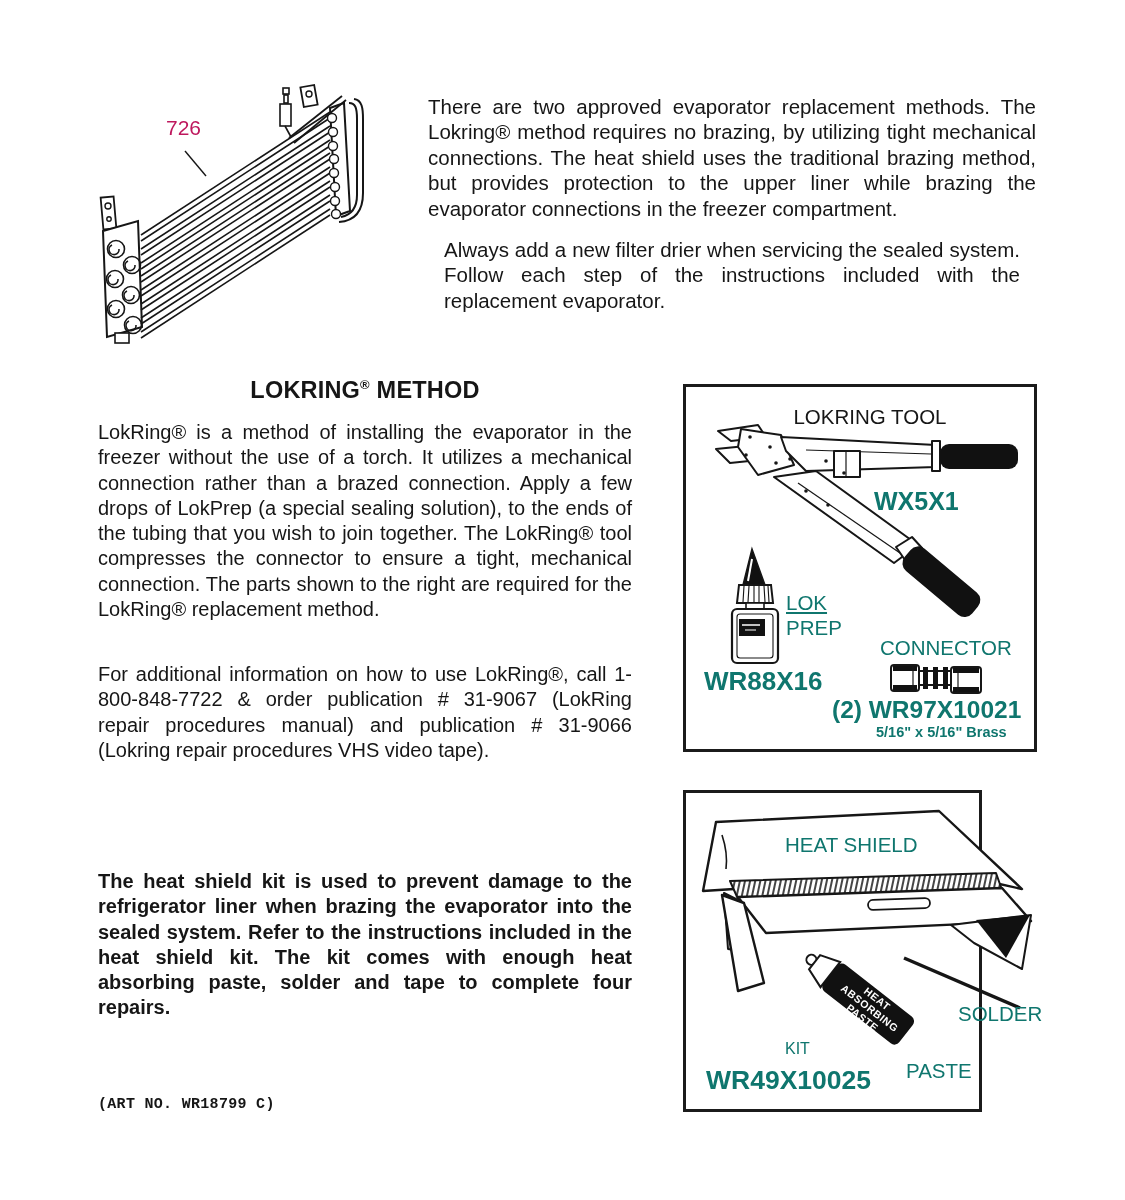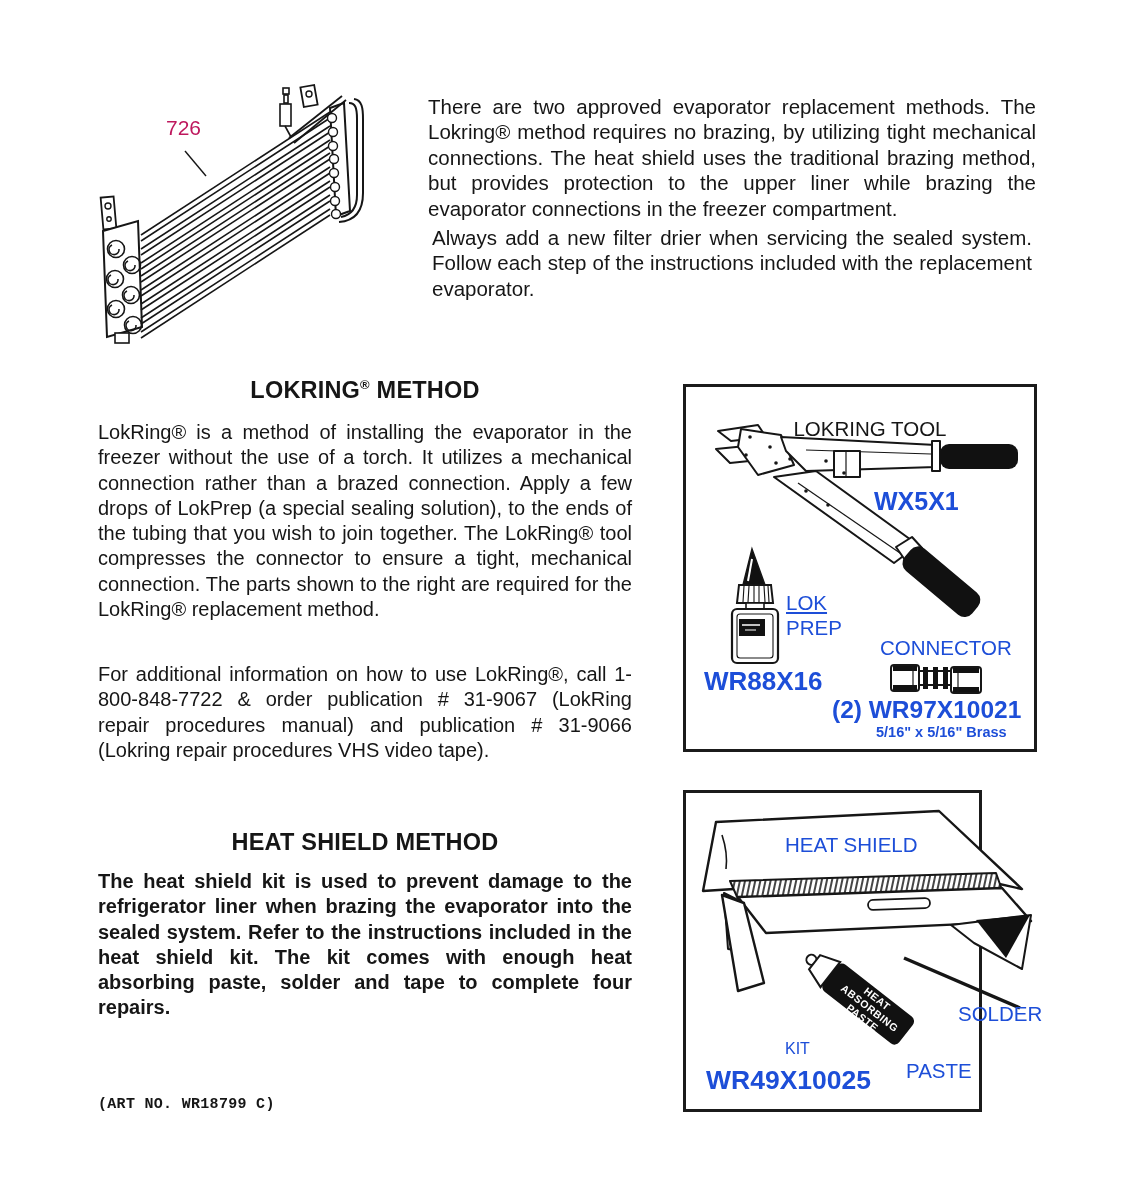--- a/index.html
+++ b/index.html
@@ -4,21 +4,21 @@
 <style>
   html,body{margin:0;padding:0;background:#ffffff;}
   .page{position:relative;width:1125px;height:1200px;background:#ffffff;
         font-family:"Liberation Sans",sans-serif;color:#161616;overflow:hidden;}
   .abs{position:absolute;}
   .para{font-size:20.5px;line-height:25.4px;text-align:justify;color:#161616;}
   .para + .para{margin-top:13px;}
   .h-method{font-weight:bold;font-size:23.5px;text-align:center;letter-spacing:0.2px;white-space:nowrap;}
   sup.reg{font-size:13px;line-height:0;}
   .box{position:absolute;border:3px solid #1b1b1b;background:#fff;box-sizing:border-box;}
-  .lbl{position:absolute;white-space:nowrap;color:#1d4ed8;}
+  .lbl{position:absolute;white-space:nowrap;color:#0f766e;}
   .t20{font-size:20.5px;}
   .bold{font-weight:bold;}
   .callout{position:absolute;font-size:21px;color:#be185d;}
   .boxtitle{position:absolute;left:0;right:0;text-align:center;font-size:20.5px;}
   .tube-text{position:absolute;width:96px;transform:rotate(38deg);color:#ffffff;
              font-weight:bold;font-size:10.5px;line-height:12px;text-align:center;letter-spacing:0.6px;}
   .footer-note{position:absolute;font-weight:bold;font-size:15px;letter-spacing:0.3px;}
   svg{display:block;}
 </style>
 </head>
@@ -102,34 +102,33 @@
           <rect x="195" y="29" width="11" height="22"></rect>
           <line x1="200" y1="51" x2="206" y2="62"></line>
         </g>
       </g>
     </svg>
   </div>
   <div class="callout" style="left:166px;top:116px;">726</div>
 
   <div class="abs" style="left:428px;top:94px;width:608px;">
     <p class="para" style="margin:0;">There are two approved evaporator replacement methods. The Lokring® method requires no brazing, by utilizing tight mechanical connections. The heat shield uses the traditional brazing method, but provides protection to the upper liner while brazing the evaporator connections in the freezer compartment.</p>
-    <p class="para" style="margin:4px;">Always add a new filter drier when servicing the sealed system. Follow each step of the instructions included with the replacement evaporator.</p>
+    <p class="para" style="margin:16px;">Always add a new filter drier when servicing the sealed system. Follow each step of the instructions included with the replacement evaporator.</p>
   </div>
 
   <div class="abs h-method" style="left:98px;top:377px;width:534px;">
     <span>LOKRING</span><sup class="reg">®</sup><span> METHOD</span>
   </div>
   <div class="abs" style="left:98px;top:420px;width:534px;">
     <p class="para" style="margin:0;font-size:20px;line-height:25.3px;">LokRing® is a method of installing the evaporator in the freezer without the use of a torch. It utilizes a mechanical connection rather than a brazed connection. Apply a few drops of LokPrep (a special sealing solution), to the ends of the tubing that you wish to join together. The LokRing® tool compresses the connector to ensure a tight, mechanical connection. The parts shown to the right are required for the LokRing® replacement method.</p>
   </div>
   <div class="abs" style="left:98px;top:662px;width:534px;">
     <p class="para" style="margin:0;font-size:20px;line-height:25.3px;">For additional information on how to use LokRing®, call 1-800-848-7722 &amp; order publication # 31-9067 (LokRing repair procedures manual) and publication # 31-9066 (Lokring repair procedures VHS video tape).</p>
   </div>
 
-  <div class="abs h-method" style="left:98px;top:829px;width:534px;">HEAT SHIELD METHOD</div>
   <div class="abs" style="left:98px;top:869px;width:534px;font-weight:bold;">
     <p class="para" style="margin:0;font-size:20px;line-height:25.3px;">The heat shield kit is used to prevent damage to the refrigerator liner when brazing the evaporator into the sealed system. Refer to the instructions included in the heat shield kit. The kit comes with enough heat absorbing paste, solder and tape to complete four repairs.</p>
   </div>
 
   <div class="footer-note" style="left:98px;top:1096px;font-family:Liberation Mono, monospace;">(ART NO. WR18799 C)</div>
 
   <div class="box" style="left:683px;top:384px;width:354px;height:368px;">
     <svg class="abs" style="left:0;top:0;" width="348" height="362" viewBox="0 0 348 362">
 
       <g stroke-linejoin="round">
@@ -189,21 +188,21 @@
         <rect x="233" y="284" width="32" height="14" fill="#ffffff" stroke="#161616" stroke-width="2"></rect>
         <rect x="237" y="280" width="5" height="22" fill="#111111"></rect>
         <rect x="247" y="280" width="5" height="22" fill="#111111"></rect>
         <rect x="257" y="280" width="5" height="22" fill="#111111"></rect>
         <rect x="265" y="280" width="30" height="26" rx="3" fill="#ffffff" stroke="#161616" stroke-width="2"></rect>
         <rect x="267" y="281" width="26" height="5" fill="#111111"></rect>
         <rect x="267" y="300" width="26" height="5" fill="#111111"></rect>
         <line x1="272" y1="280" x2="272" y2="306" stroke="#161616" stroke-width="1.2"></line>
       </g>
     </svg>
-    <div class="boxtitle" style="top:30px;padding-left:20px;">LOKRING TOOL</div>
+    <div class="boxtitle" style="top:18px;padding-left:20px;">LOKRING TOOL</div>
     <div class="lbl bold" style="left:188px;top:100px;font-size:25px;">WX5X1</div>
     <div class="lbl t20" style="left:100px;top:204px;text-decoration:underline;">LOK</div>
     <div class="lbl t20" style="left:100px;top:229px;">PREP</div>
     <div class="lbl bold" style="left:18px;top:279px;font-size:26px;">WR88X16</div>
     <div class="lbl t20" style="left:194px;top:249px;">CONNECTOR</div>
     <div class="lbl bold" style="left:146px;top:309px;font-size:24.5px;">(2) WR97X10021</div>
     <div class="lbl bold" style="left:190px;top:337px;font-size:14.5px;">5/16" x 5/16" Brass</div>
   </div>
 
   <div class="box" style="left:683px;top:790px;width:299px;height:322px;">

